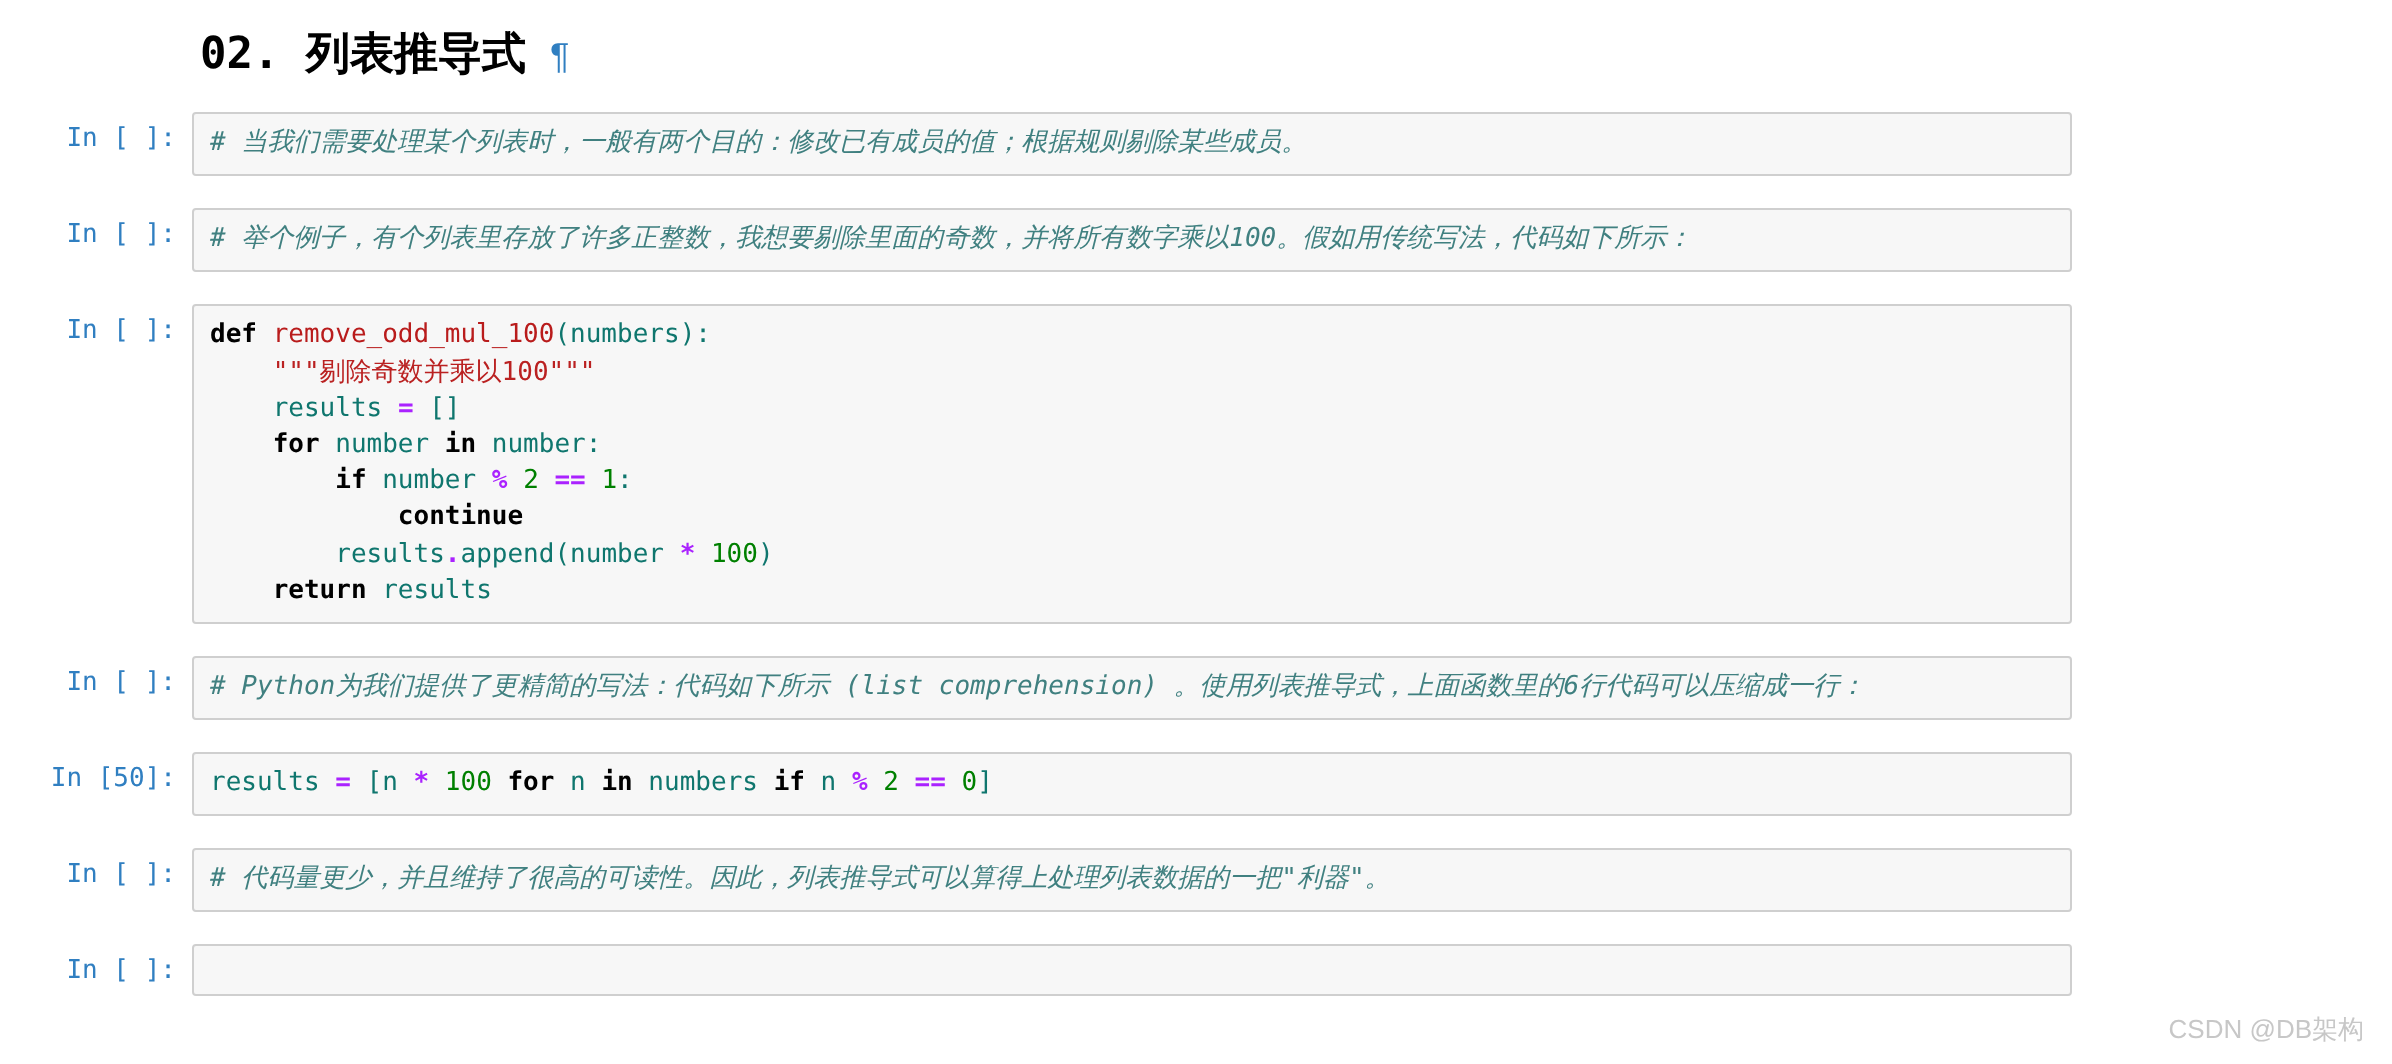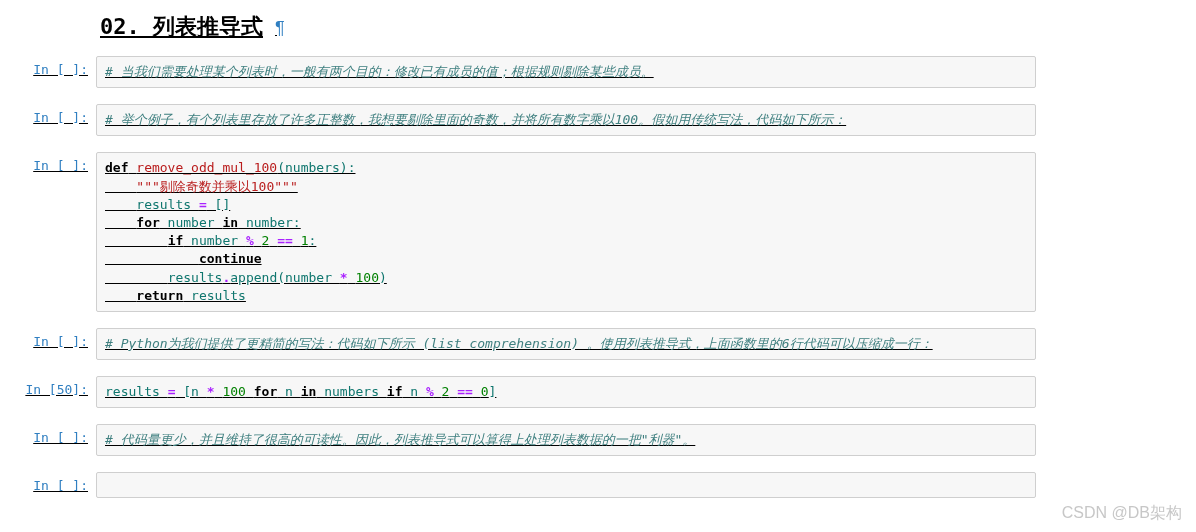--- a/index.html
+++ b/index.html
@@ -7,21 +7,20 @@
     margin: 0;
     padding: 0;
     font-family: "Helvetica Neue", Helvetica, Arial, sans-serif;
     background: #fff;
     color: #000;
     font-size: 14px;
   }
   .notebook {
     width: 1048px;
     padding: 6px 12px 12px 12px;
-    text-decoration: underline;
   }
   .heading-row {
     display: flex;
     align-items: baseline;
     margin: 6px 0 14px 88px;
   }
   h2.section-title {
     font-family: monospace;
     font-size: 22px;
     font-weight: bold;
@@ -68,21 +67,21 @@
   .kw { color: #000000; font-weight: bold; }     
   .fn { color: #b91c1c; }                        
   .st { color: #ba2121; }                        
   .op { color: #aa22ff; font-weight: bold; }     
   .nm { color: #0f766e; }                           
   .nb { color: #008000; }                        
   .watermark {
     position: fixed;
     bottom: 8px;
     right: 14px;
-    font-size: 16px;
+    font-size: 13px;
     color: #c7c7c7;
   }
 </style>
 </head>
 <body>
 
 <div class="notebook">
 
   <div class="heading-row">
     <h2 class="section-title">02. 列表推导式</h2>

